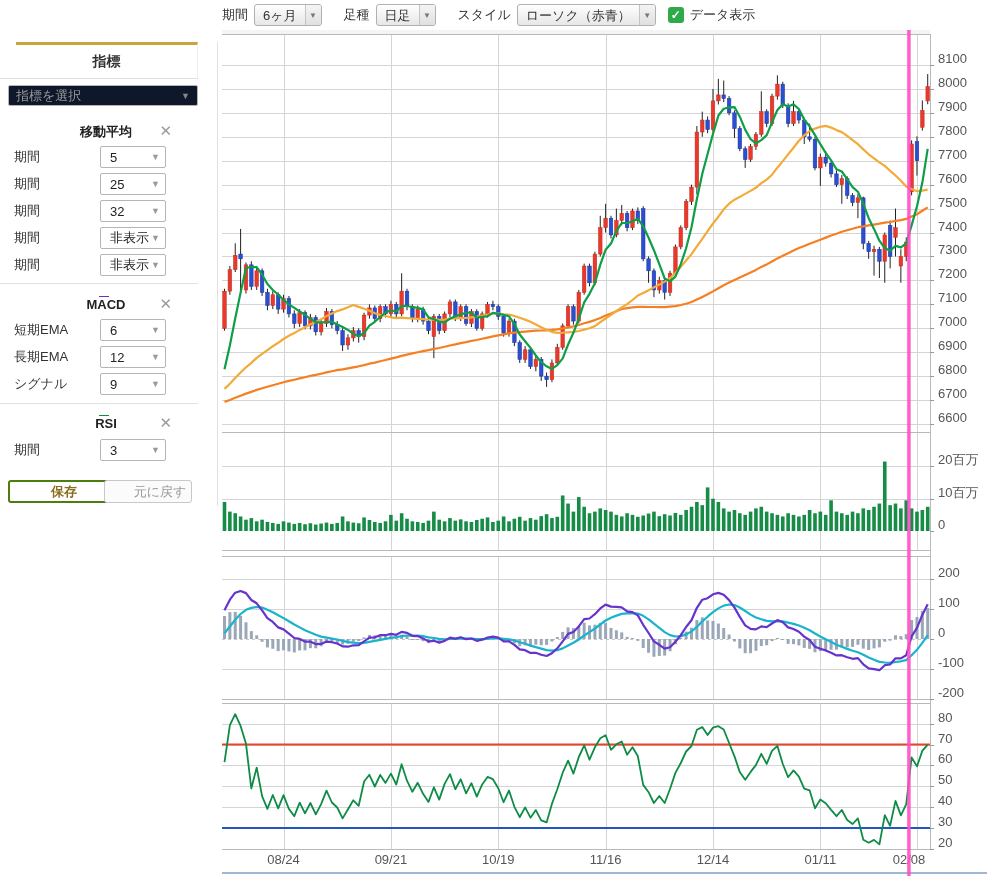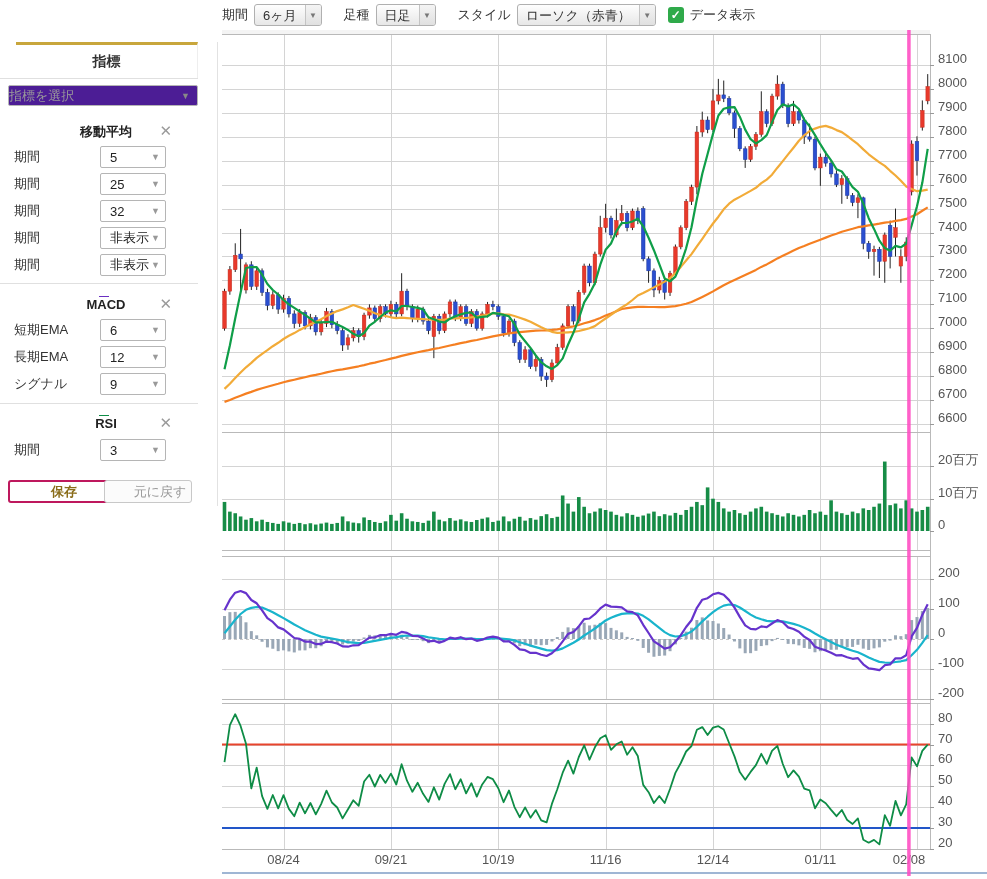--- a/index.html
+++ b/index.html
@@ -15,32 +15,32 @@
   .dd-arr { width:16px; border-left:1px solid #c4c4c4; background:linear-gradient(#f4f4f4,#e0e0e0); display:flex; align-items:center; justify-content:center; color:#777; font-size:8px; }
   .chk { width:16px; height:16px; background:#2faa4a; border-radius:3px; color:#fff; font-size:12px; font-weight:bold; display:flex; align-items:center; justify-content:center; margin-right:6px; }
 
   
   #sidebar { position:absolute; left:0; top:42px; width:218px; height:510px; }
   #sidebar .vline { position:absolute; right:0; top:0; height:464px; width:1px; background:#e2e2e2; }
   #tabs { position:absolute; top:0; left:0; display:flex; width:198px; height:37px; border-bottom:1px solid #e0e0e0; }
   .tab { flex:1; display:flex; align-items:center; justify-content:center; font-size:14px; cursor:pointer; }
   .tab.active { background:#fff; border-top:3px solid #c8a63c; border-right:1px solid #eee; font-weight:bold; color:#333;margin-left:16px; }
   .tab.inactive { background:#f8f1dd; color:#2b44a0; }
-  #ind-select { position:absolute; top:43px; left:8px; width:190px; height:21px; border:1px solid #b5b5b5; border-radius:2px; background:#4c1d95; display:flex; align-items:center; font-size:13px; color:#9a9a9a; }
+  #ind-select { position:absolute; top:43px; left:8px; width:190px; height:21px; border:1px solid #b5b5b5; border-radius:2px; background:#0f172a; display:flex; align-items:center; font-size:13px; color:#9a9a9a; padding-left:7px; }
   #ind-select .sel-arr { position:absolute; right:7px; color:#888; font-size:9px; }
   .sec-head { position:absolute; left:14px; display:flex; align-items:center; height:16px; width:184px;flex-direction:column; }
   .sec-sq { width:10px; height:10px; margin-right:5px; }
   .sec-title { font-size:13px; font-weight:bold; color:#222; }
   .sec-x { position:absolute; right:26px; top:-1px; color:#9a9a9a; font-size:15px; }
   .row { position:absolute; left:14px; display:flex; align-items:center; height:22px; }
   .row-label { width:86px; font-size:13px; color:#333; }
   .row-dd { width:66px; height:22px; border:1px solid #b5b5b5; border-radius:2px; background:#fff; display:flex; align-items:center; position:relative; font-size:13px; color:#222; padding-left:9px; }
   .row-dd .sel-arr { position:absolute; right:5px; color:#999; font-size:9px; }
   .divider { position:absolute; left:0; height:1px; background:#e0e0e0; width:198px; }
-  #save-btn { position:absolute; top:438px; left:8px; width:112px; height:23px; border:2px solid #be185d; border-radius:3px; background:#fff; font-size:13px; font-weight:bold; color:#8a6d1a; display:flex; align-items:center; justify-content:center; }
+  #save-btn { position:absolute; top:438px; left:8px; width:112px; height:23px; border:2px solid #4d7c0f; border-radius:3px; background:#fff; font-size:13px; font-weight:bold; color:#8a6d1a; display:flex; align-items:center; justify-content:center; }
   #reset-btn { position:absolute; top:438px; left:104px; width:88px; height:23px; border:1px solid #c8c8c8; border-radius:3px; background:#fbfbfb; font-size:13px; color:#999; display:flex; align-items:center; justify-content:center;padding-left:24px; }
 
   
   #chart { position:absolute; left:222px; top:30px; width:765px; height:849px; }
   svg text { font-family:"Liberation Sans",sans-serif; }
 </style>
 </head>
 <body>
 
 <div id="app">

